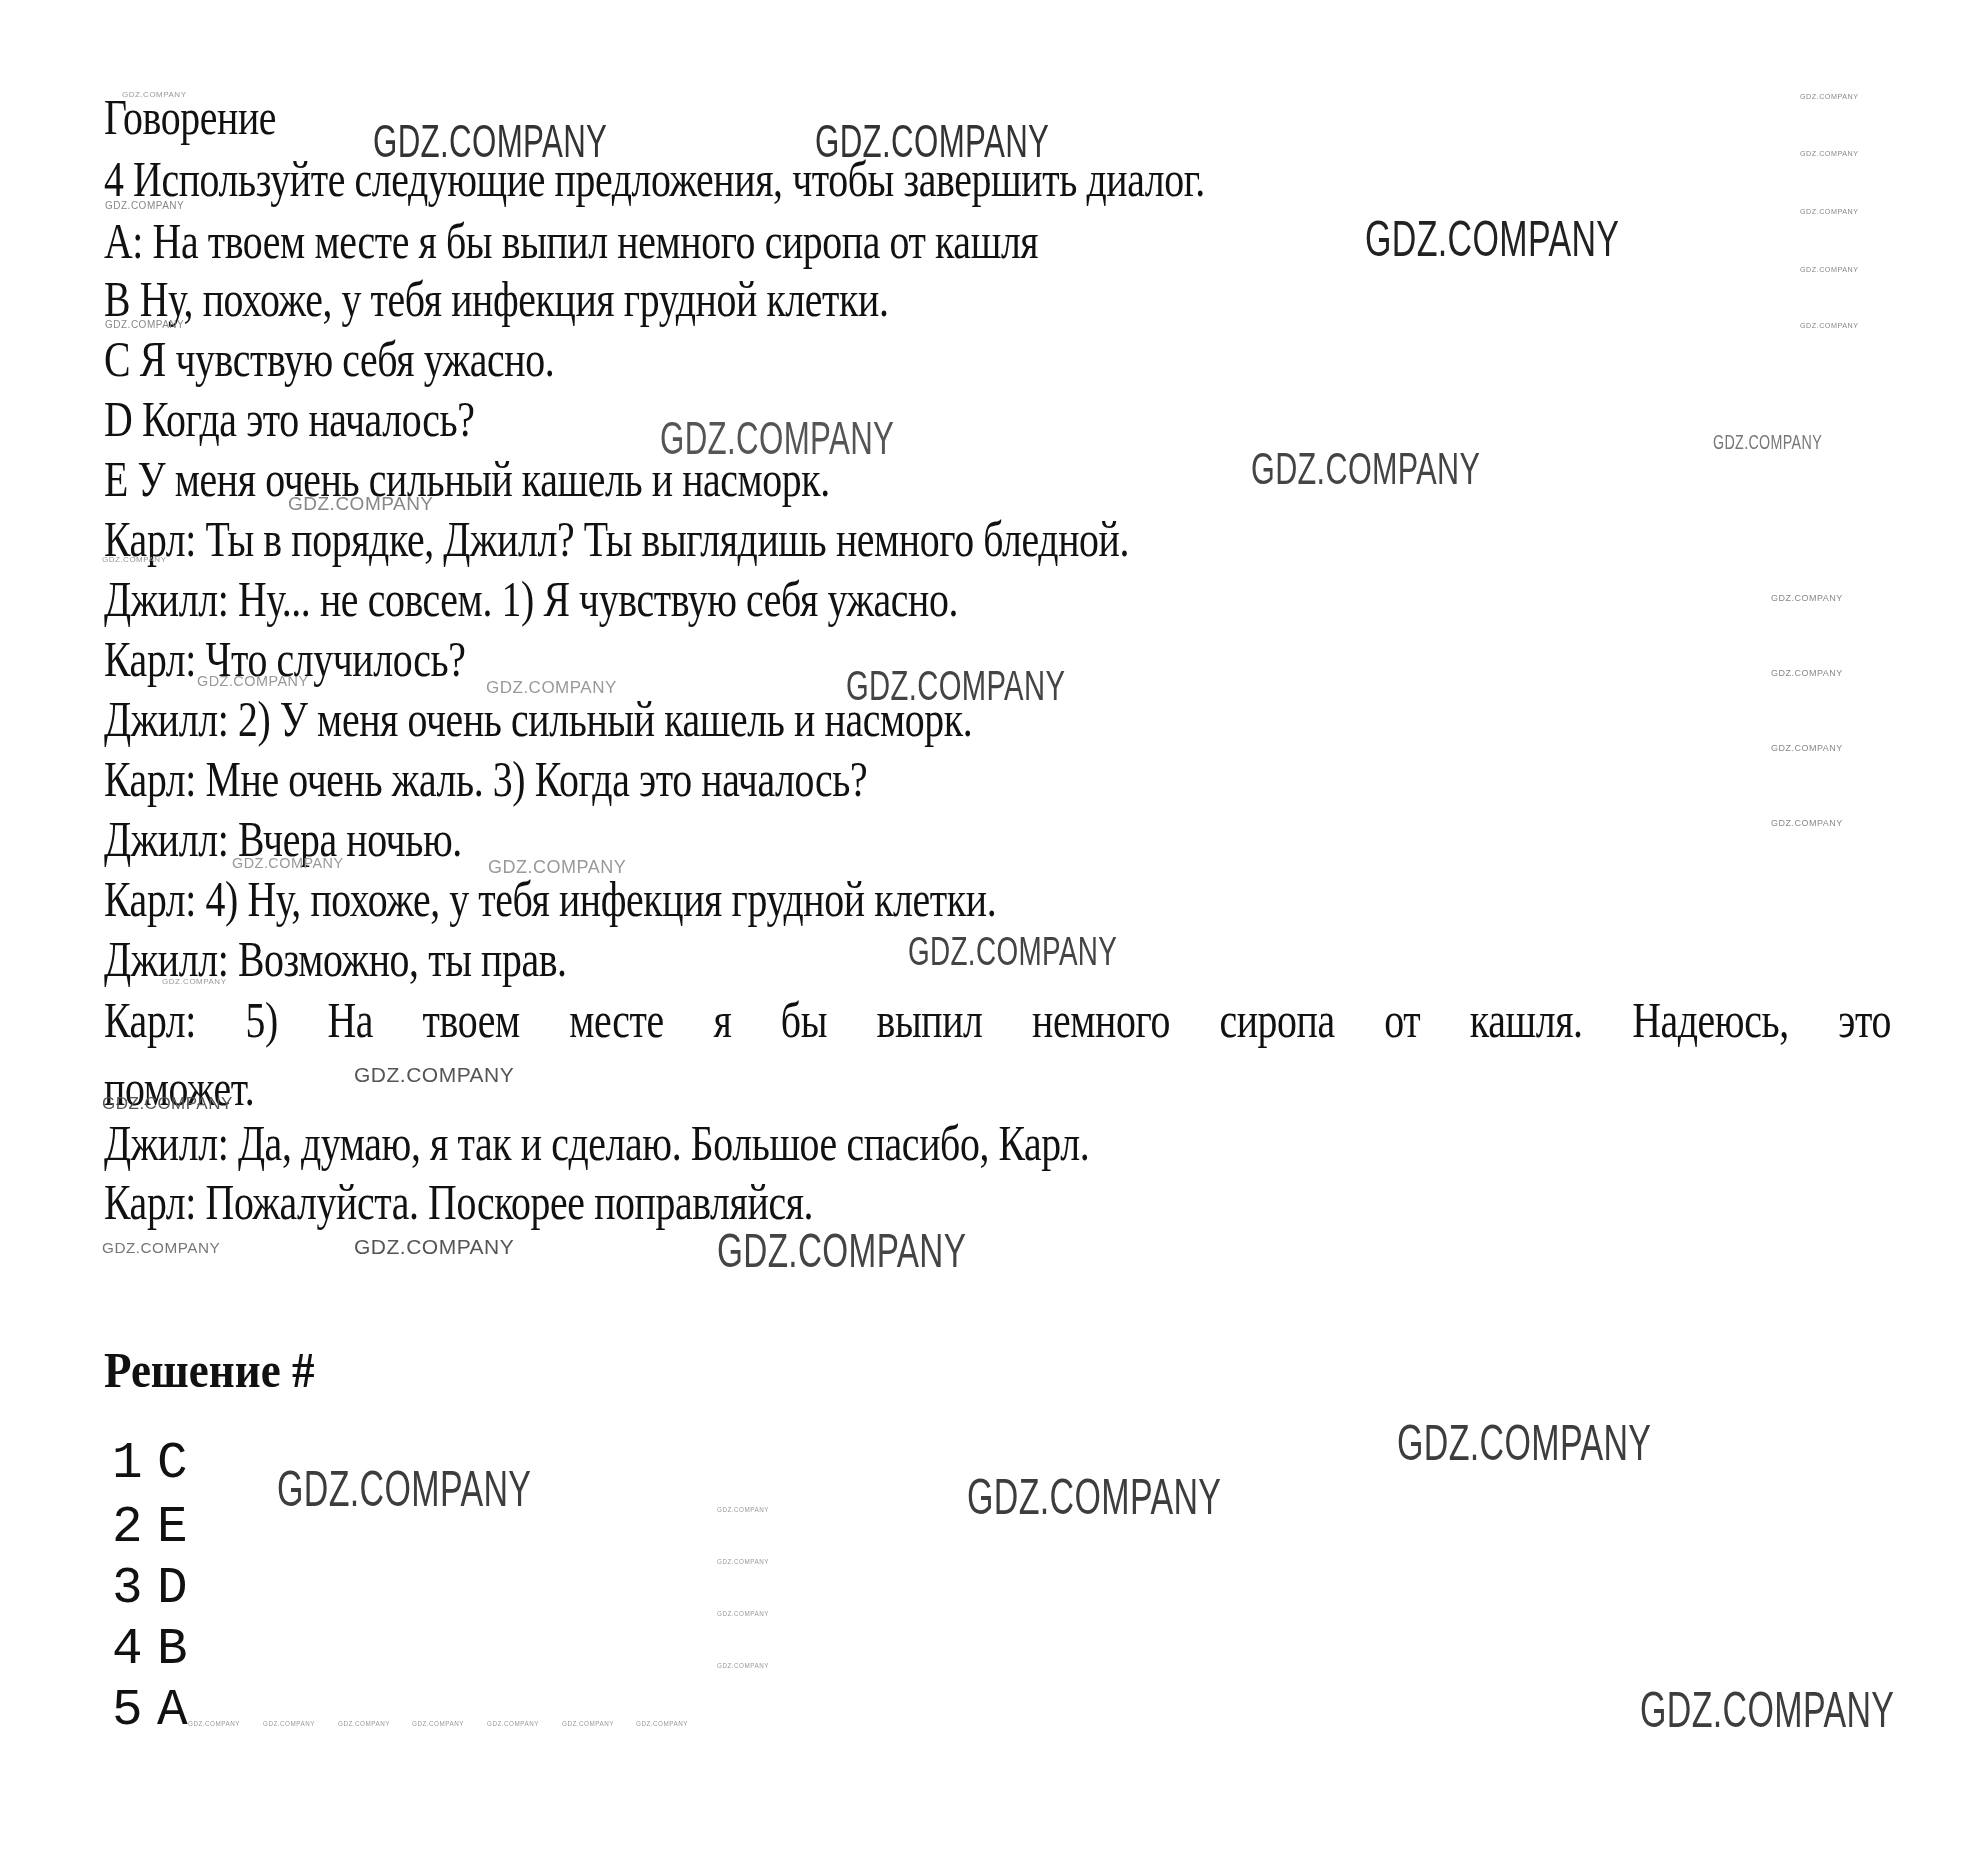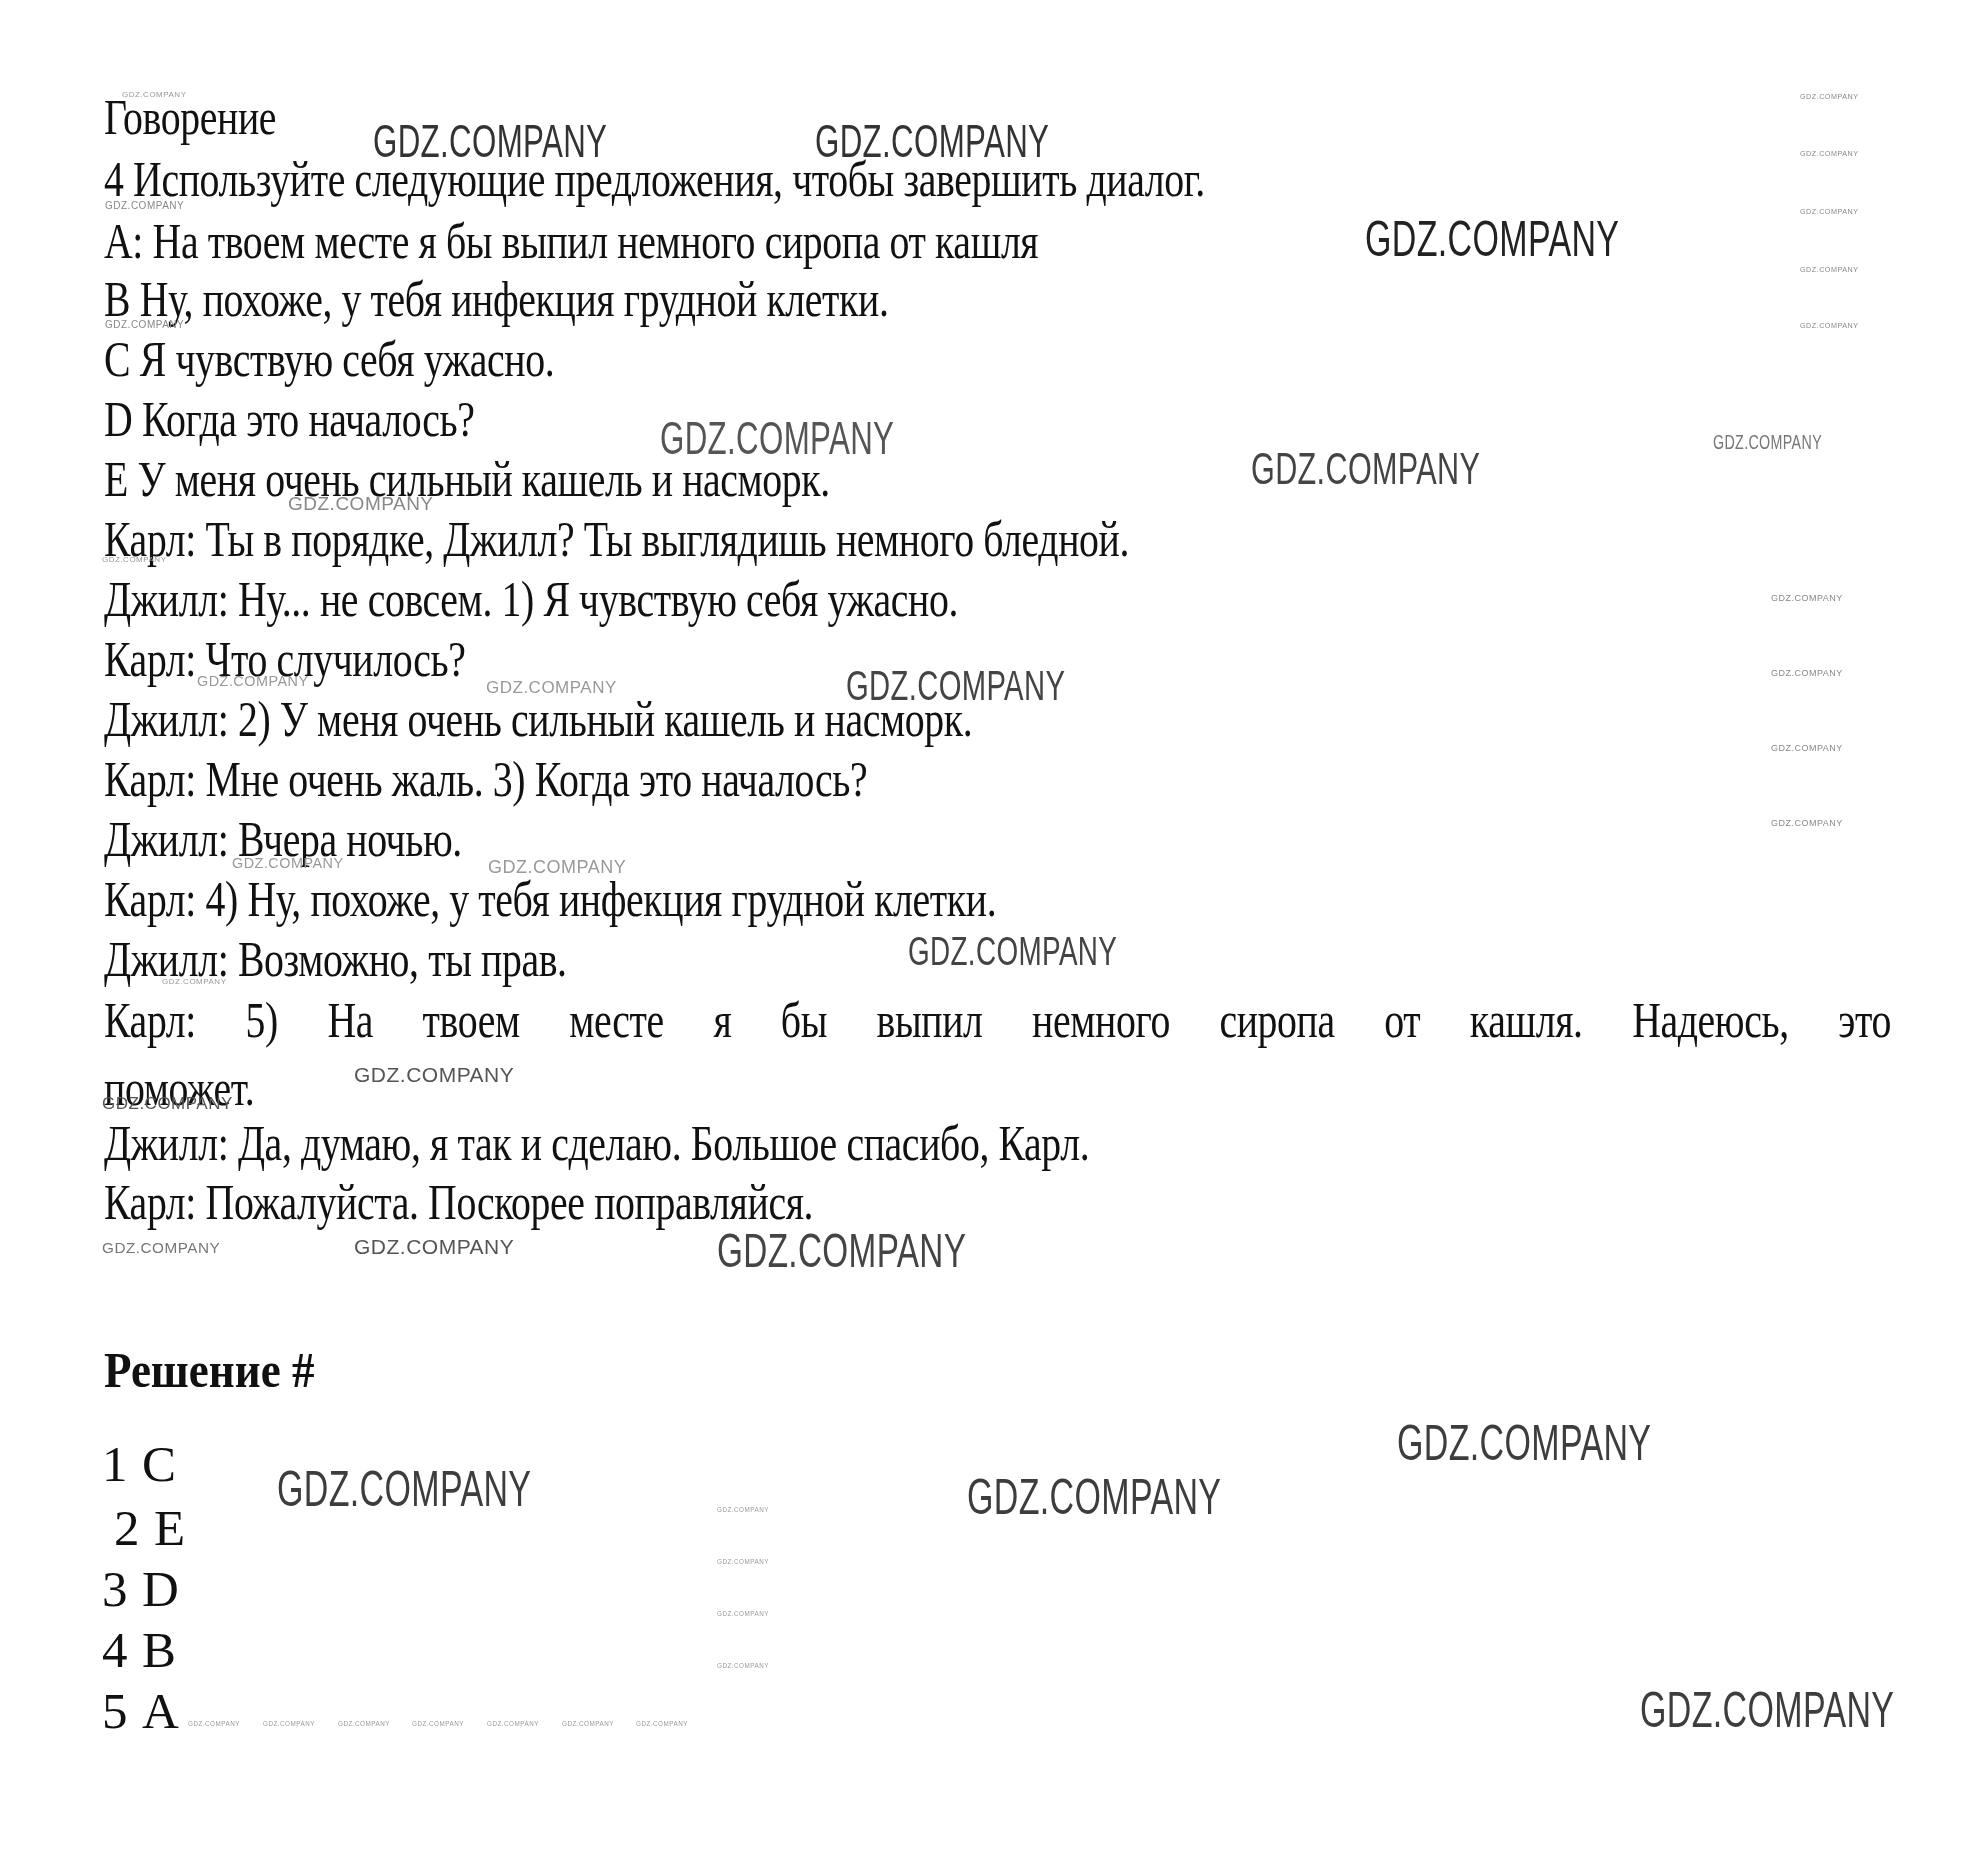--- a/index.html
+++ b/index.html
@@ -30,24 +30,25 @@
     position:absolute;left:104px;margin:0;
     font-family:"Liberation Serif",serif;
     font-weight:bold;
     font-size:50px;line-height:1.1;
     color:#111111;
     transform:scaleX(0.9);
     transform-origin:0 0;
     white-space:nowrap;
   }
   .answer-row{
-    position:absolute;left:102px;
+    position:absolute;left:112px;
     font-size:51px;line-height:1.1;
     color:#111111;
     white-space:nowrap;
+    font-family:Liberation Mono, monospace;
   }
   .answer-row .opt{margin-left:14.4px;}
   
   .wm{
     position:absolute;
     font-family:"Liberation Sans",sans-serif;
     line-height:1;
     white-space:nowrap;
     letter-spacing:0.5px;
     transform-origin:0 0;
@@ -76,21 +77,21 @@
       <div class="tline" style="top: 869px;">Карл: 4) Ну, похоже, у тебя инфекция грудной клетки.</div>
       <div class="tline" style="top: 929px;">Джилл: Возможно, ты прав.</div>
       <div class="tline just" style="top: 990px;">Карл: 5) На твоем месте я бы выпил немного сиропа от кашля. Надеюсь, это</div>
       <div class="tline" style="top: 1058px;">поможет.</div>
       <div class="tline" style="top: 1113px;">Джилл: Да, думаю, я так и сделаю. Большое спасибо, Карл.</div>
       <div class="tline" style="top: 1172px;">Карл: Пожалуйста. Поскорее поправляйся.</div>
     </div>
   <h2 class="solution-heading" style="top: 1343px;">Решение #</h2>
   <div id="answers-layer">
       <div class="answer-row" style="top: 1436px;"><span>1</span><span class="opt">C</span></div>
-      <div class="answer-row" style="top: 1500px; margin-left: 12px;"><span>2</span><span class="opt">E</span></div>
+      <div class="answer-row" style="top: 1500px;"><span>2</span><span class="opt">E</span></div>
       <div class="answer-row" style="top: 1561px;"><span>3</span><span class="opt">D</span></div>
       <div class="answer-row" style="top: 1622px;"><span>4</span><span class="opt">B</span></div>
       <div class="answer-row" style="top: 1683px;"><span>5</span><span class="opt">A</span></div>
     </div>
   <div id="wm-layer">
       <span class="wm" style="left: 122px; top: 91px; font-size: 8px; color: rgb(153, 153, 153);">GDZ.COMPANY</span>
       <span class="wm cond" style="left: 373px; top: 118px; font-size: 46px; color: rgb(51, 51, 51);">GDZ.COMPANY</span>
       <span class="wm cond" style="left: 815px; top: 118px; font-size: 46px; color: rgb(51, 51, 51);">GDZ.COMPANY</span>
       <span class="wm cond" style="left: 1365px; top: 214px; font-size: 50px; color: rgb(34, 34, 34);">GDZ.COMPANY</span>
       <span class="wm" style="left: 1800px; top: 93px; font-size: 7.2px; color: rgb(136, 136, 136);">GDZ.COMPANY</span>

